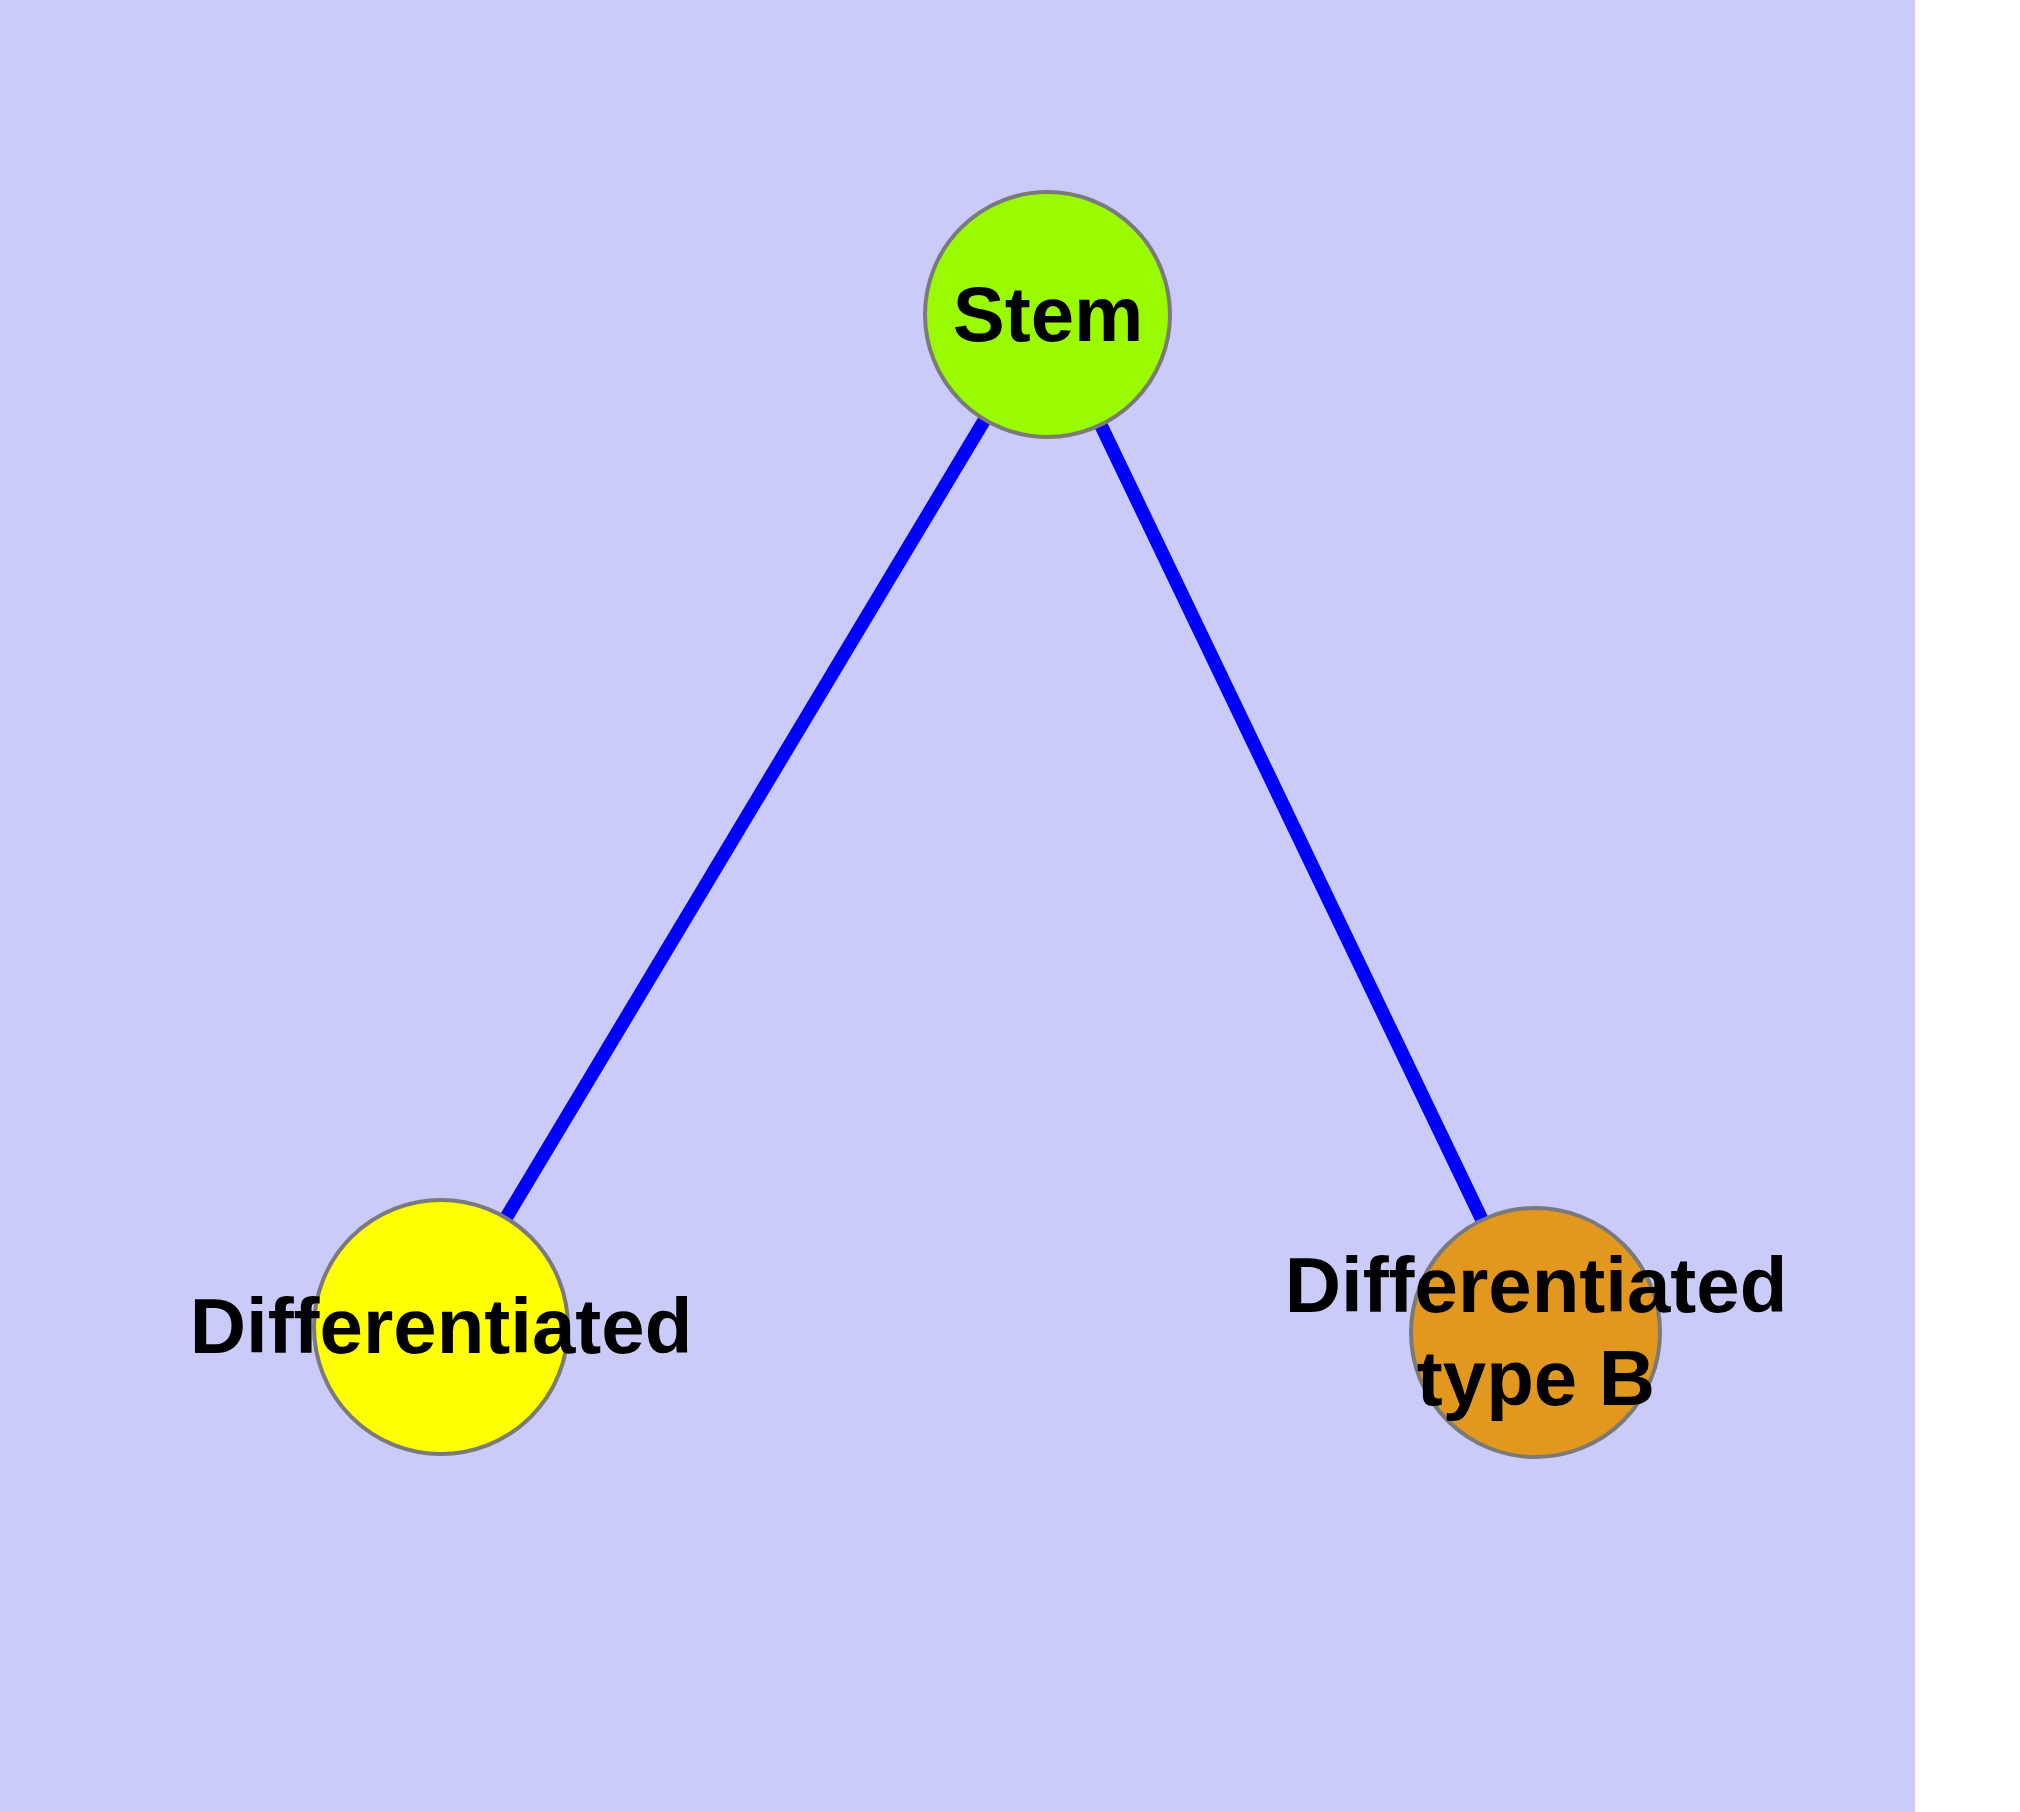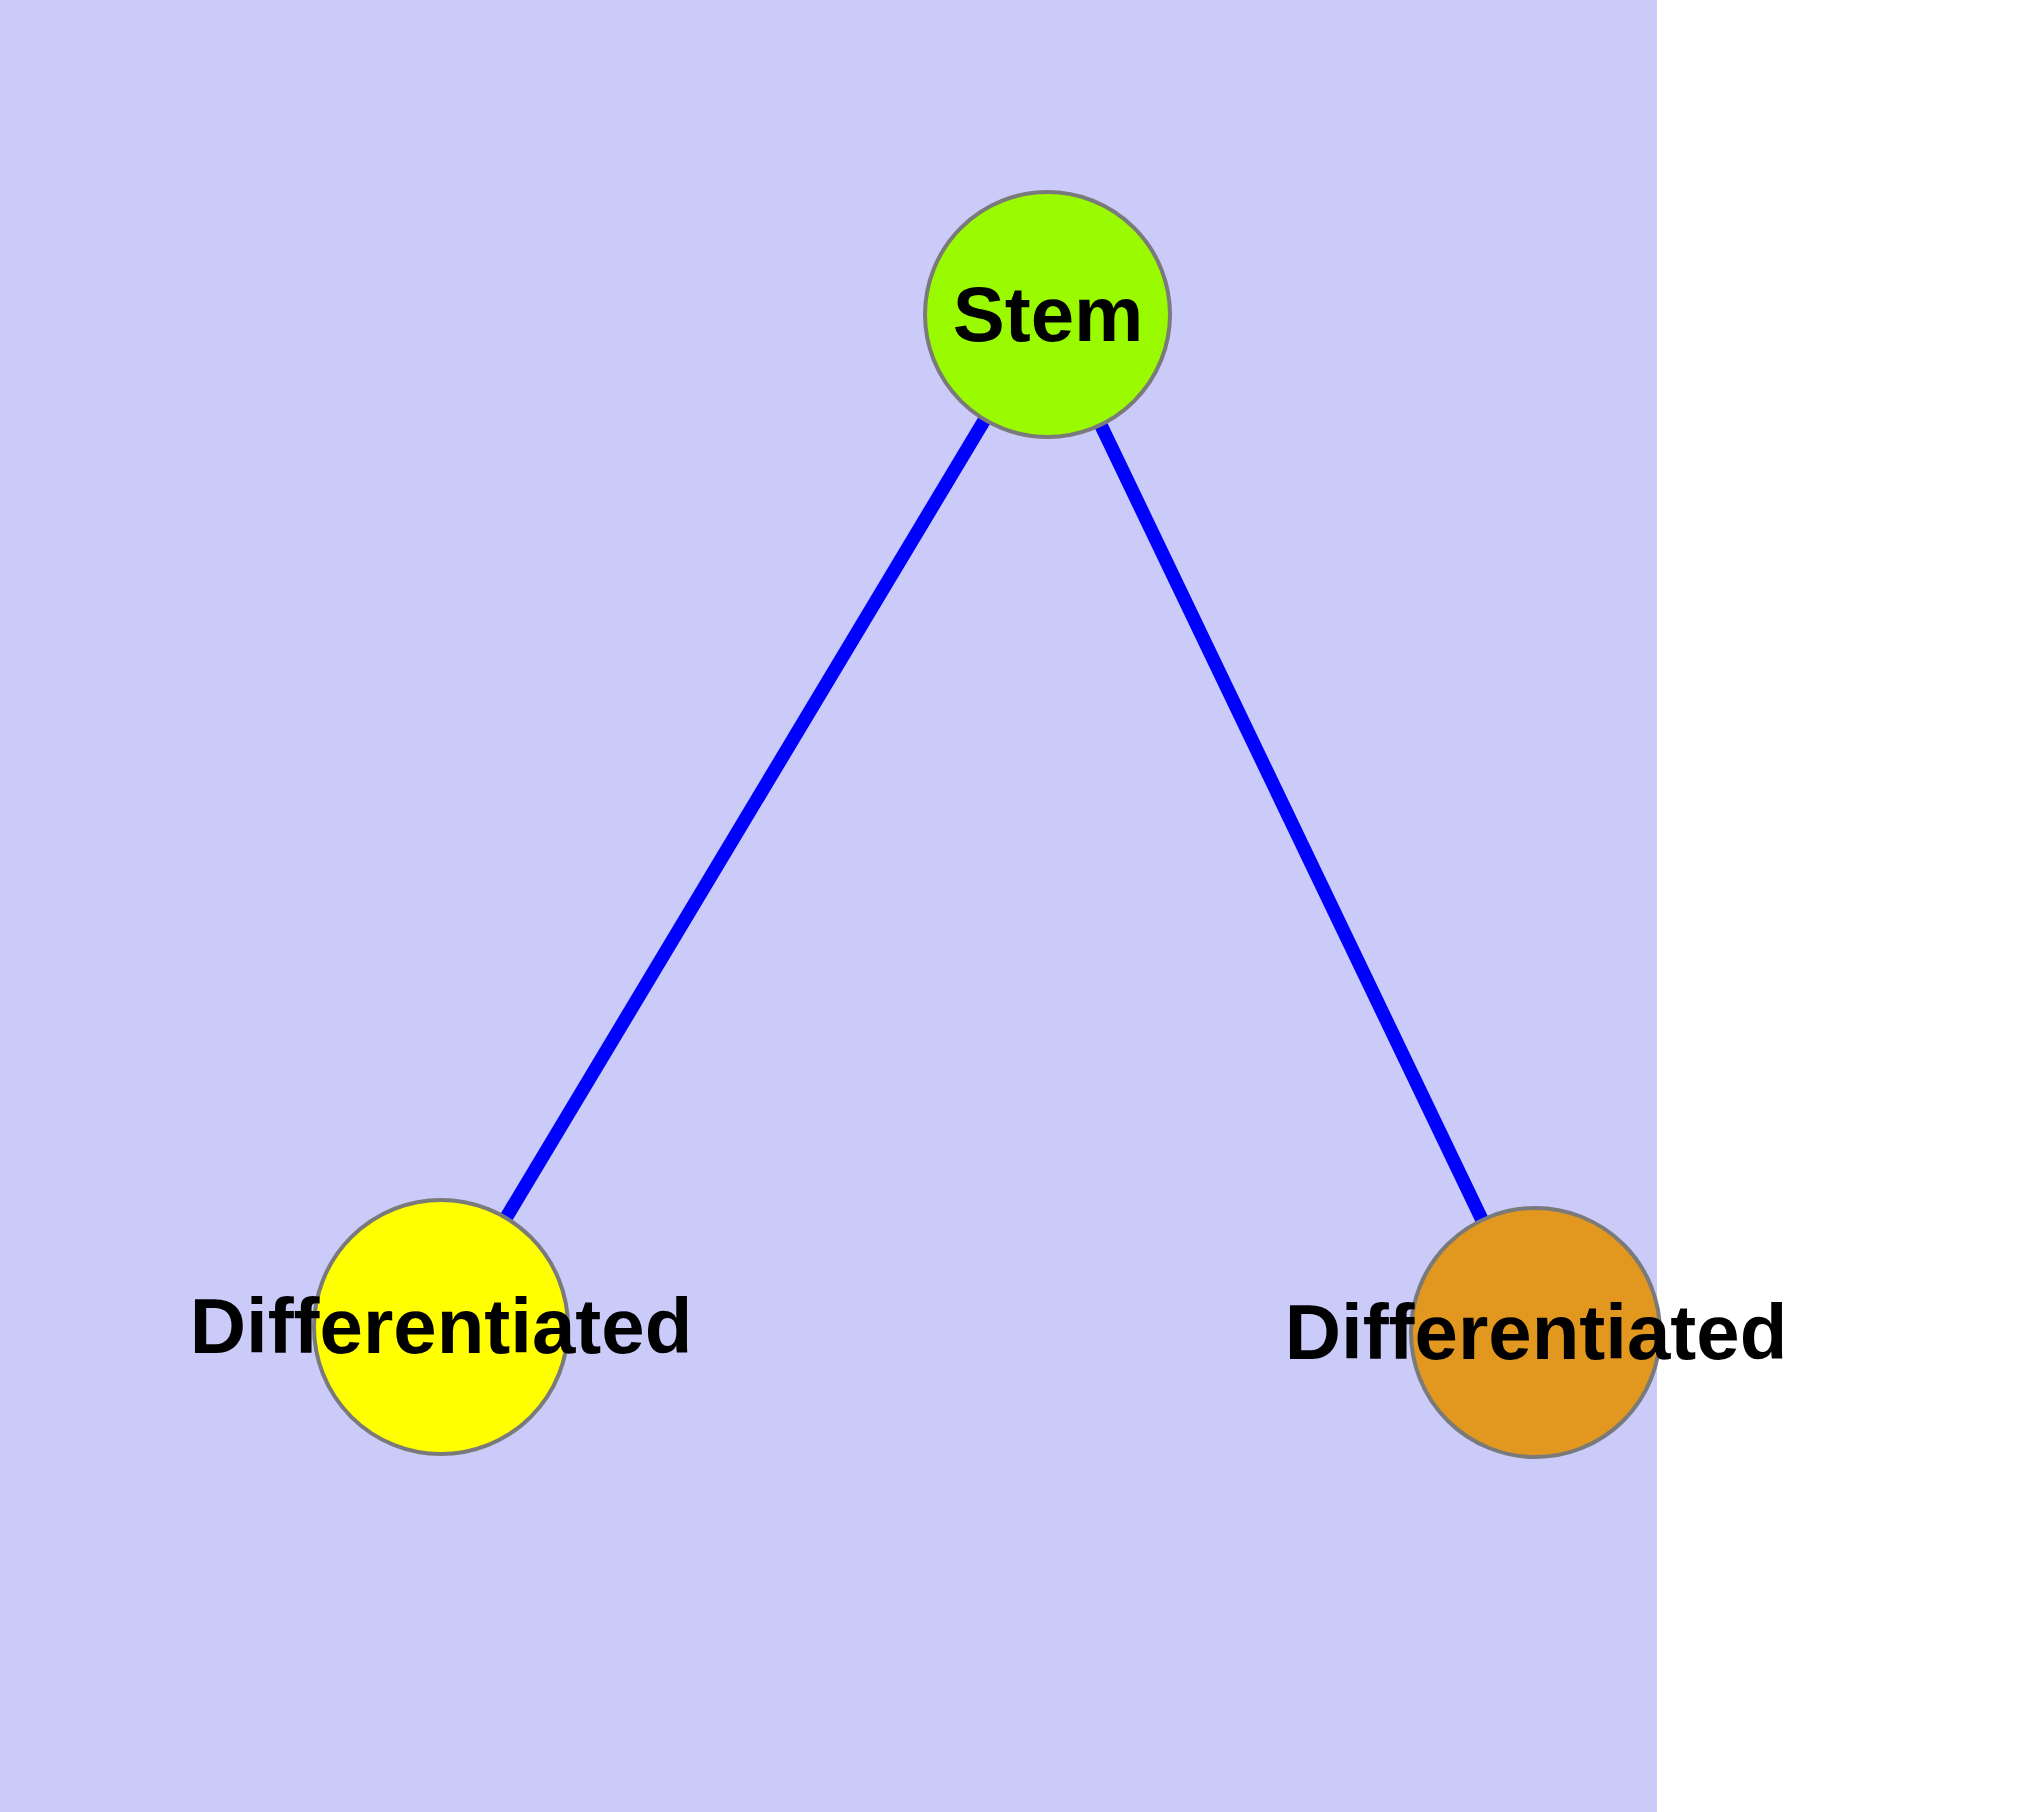--- a/index.html
+++ b/index.html
@@ -7,21 +7,21 @@
     padding: 0;
   }
   body {
     width: 2021px;
     height: 1812px;
     overflow: hidden;
     font-family: "Liberation Sans", sans-serif;
   }
   .canvas {
     position: relative;
-    width: 1657px;
+    width: 1915px;
     height: 1812px;
   }
   .edges {
     position: absolute;
     left: 0;
     top: 0;
     z-index: 1;
   }
   .node {
     position: absolute;
@@ -63,16 +63,17 @@
   <div class="node-label" style="left: 1048px; top: 314px; color: rgb(0, 0, 0);">
     <span>Stem</span>
   </div>
 
   <div class="node-label" style="left: 441px; top: 1326px; color: rgb(0, 0, 0);">
     <span>Differentiated</span>
   </div>
 
   <div class="node-label" style="left: 1536px; top: 1332px; color: rgb(0, 0, 0);">
     <span>Differentiated</span>
+    <span>type B</span>
   </div>
 
 </div>
 
 
 </body></html>

